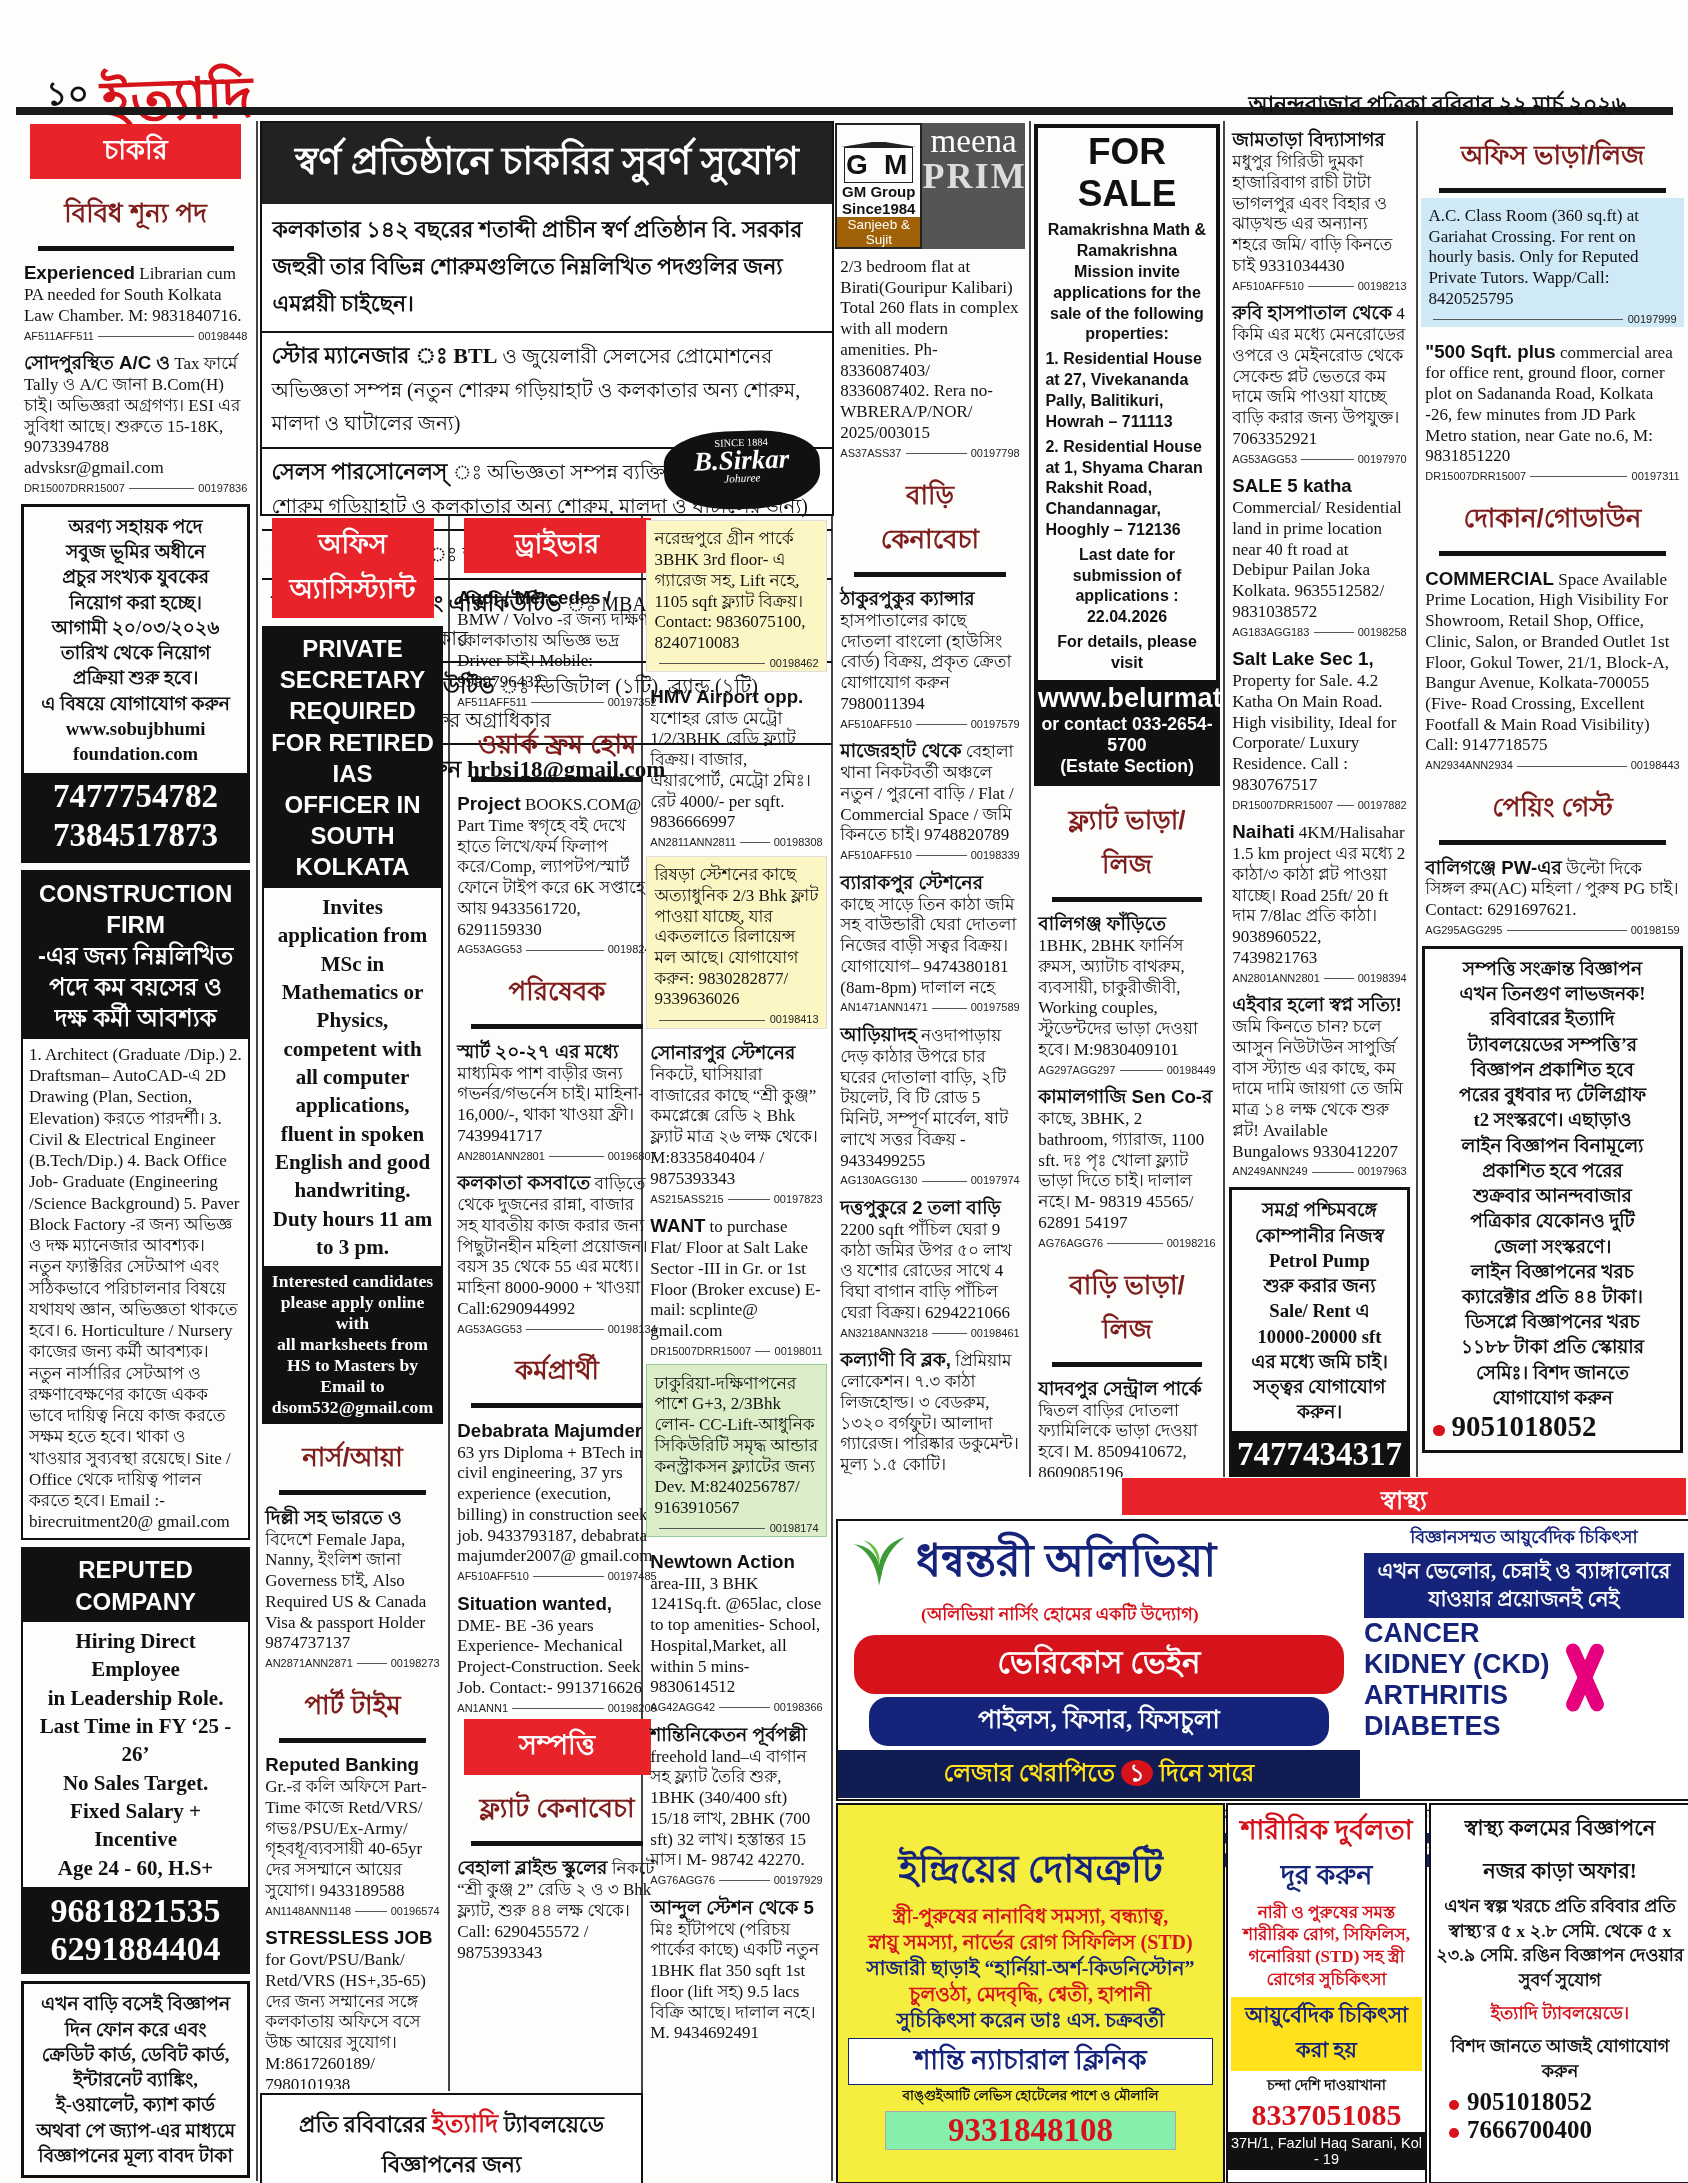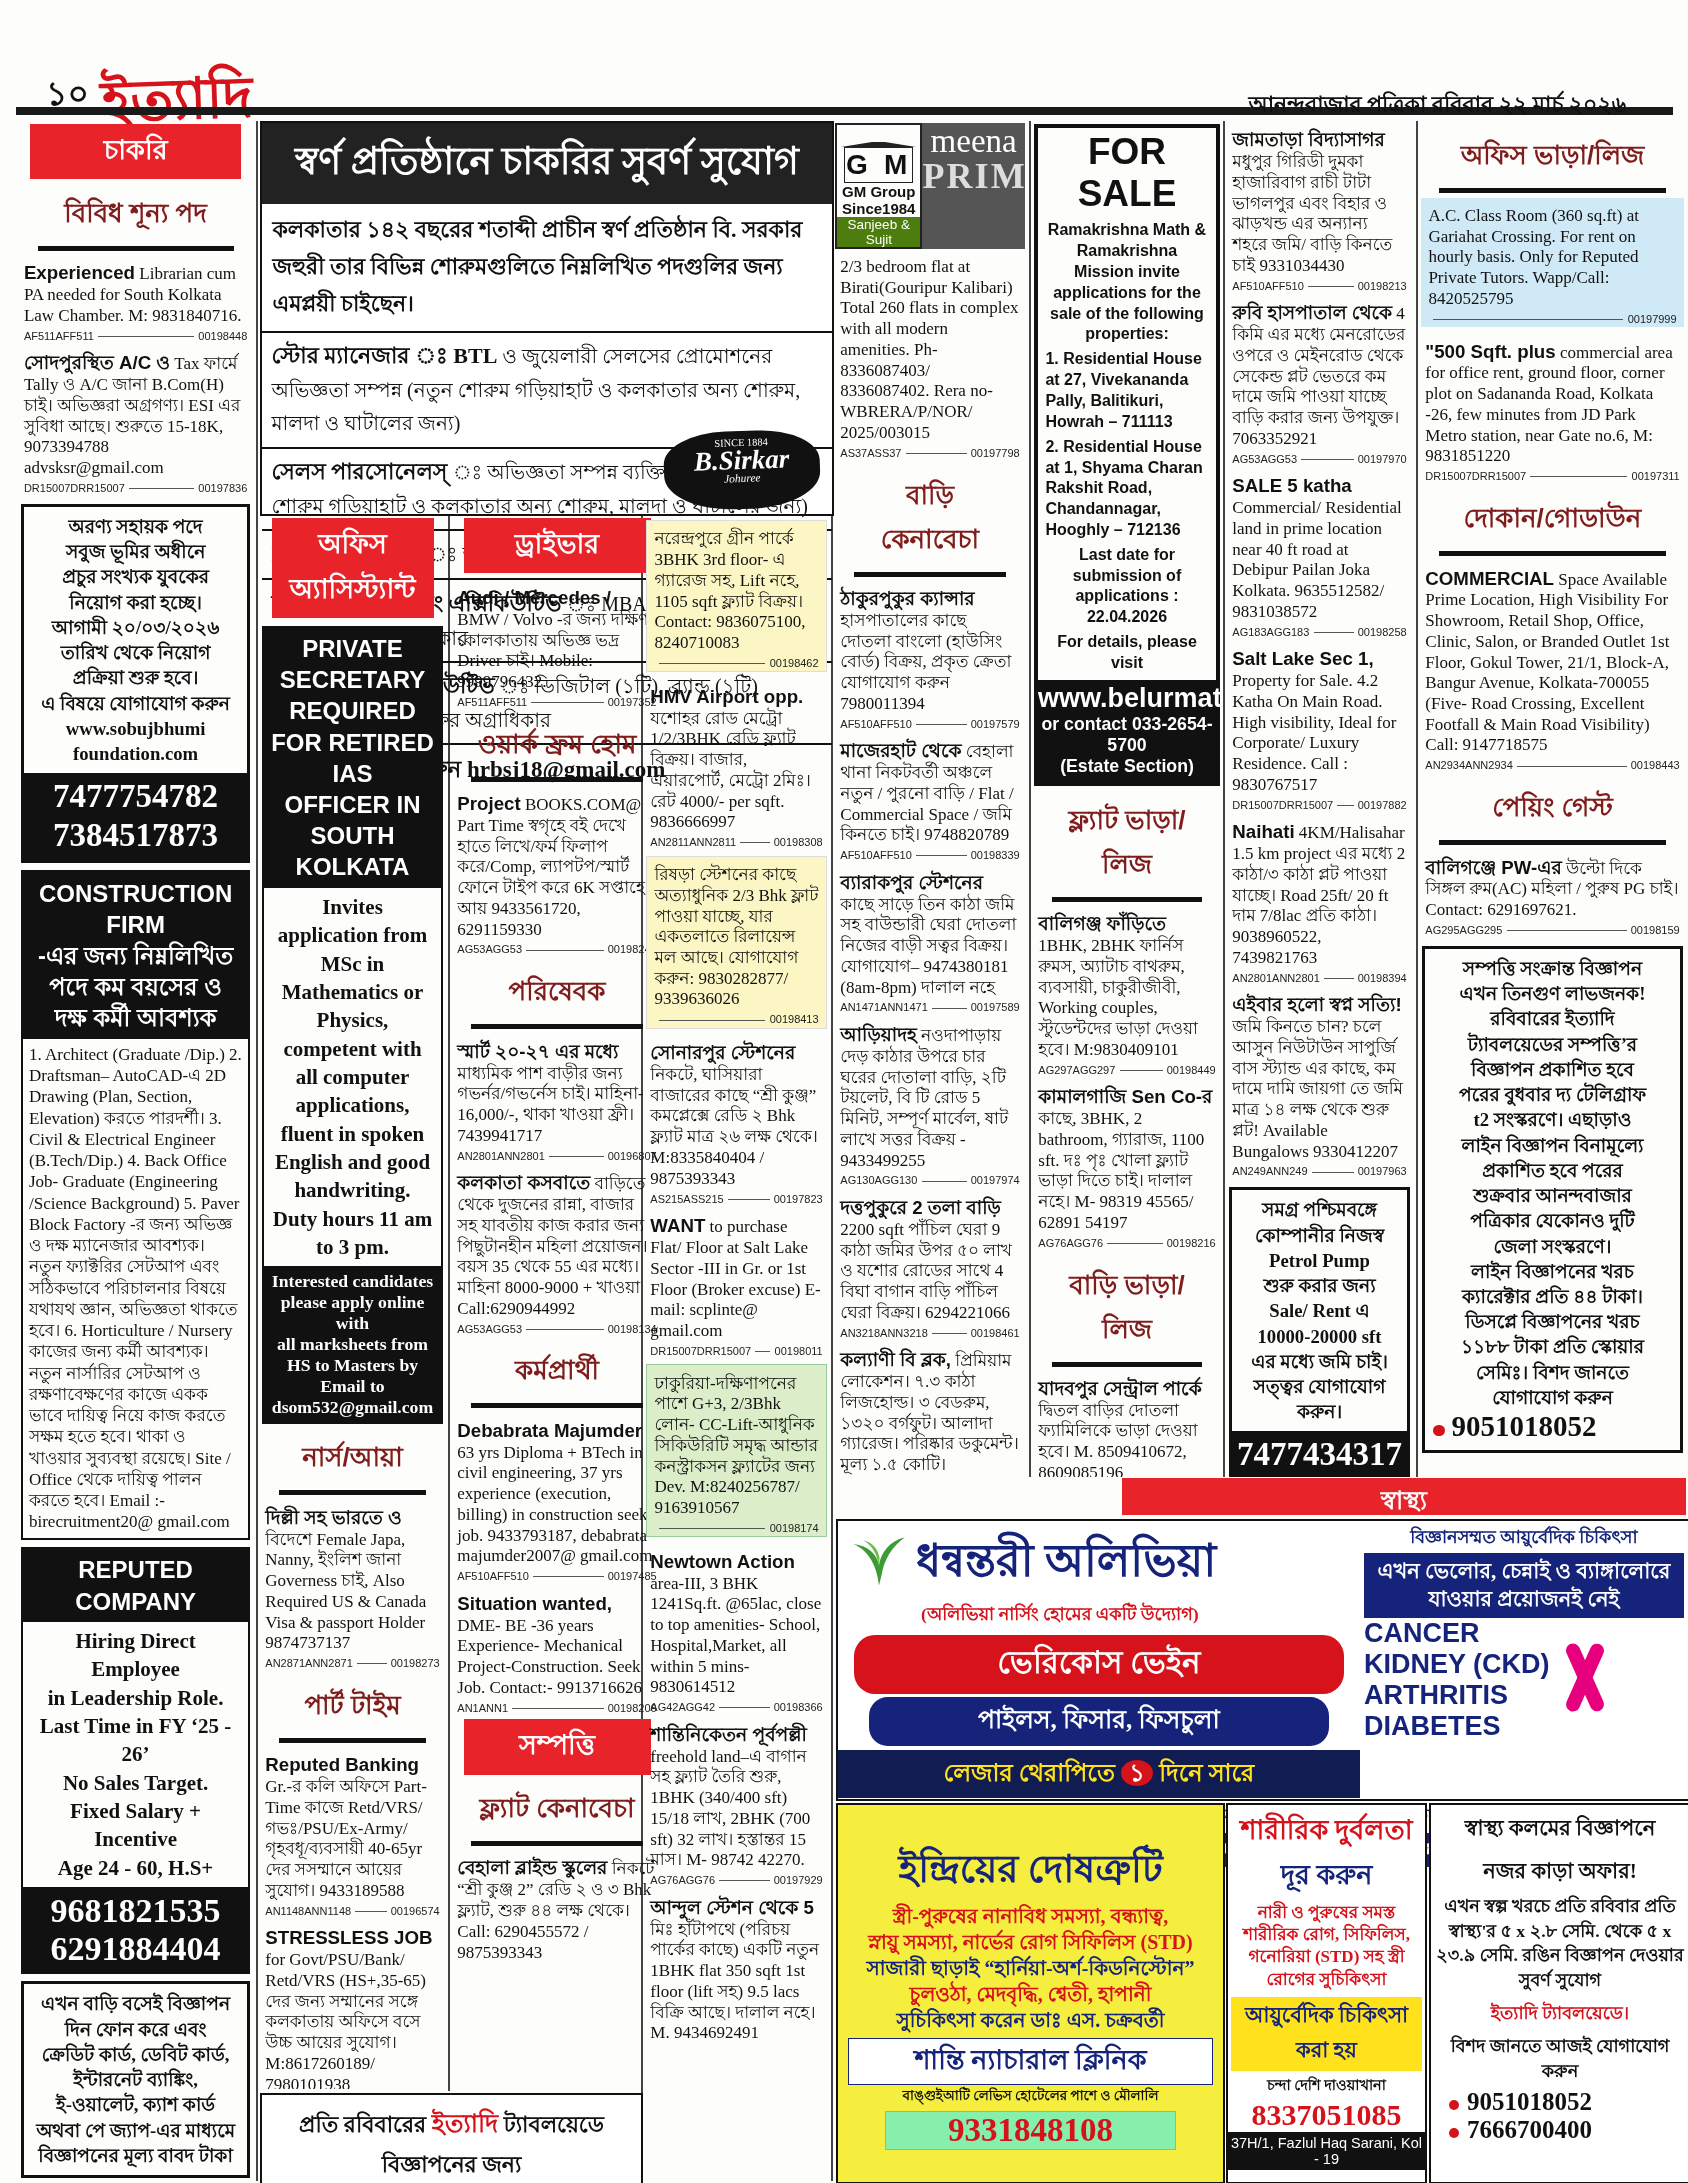--- a/index.html
+++ b/index.html
@@ -51,21 +51,21 @@
               border-radius:40% 40% 45% 45%;color:#fff;text-align:center;transform:rotate(-2deg);}
   .gold .logo .s{font-size:10.4px;padding-top:6.2px;}
   .gold .logo .n{font-size:27px;font-style:italic;font-weight:bold;line-height:0.9;}
   .gold .logo .j{font-size:11.4px;font-style:italic;}
   
   .gmwrap{display:flex;margin:2.1px 2.1px 0;}
   .gmbox{border:2.1px solid #222;width:46%;text-align:center;font-family:"Liberation Sans",sans-serif;}
   .gmbox .roof{border-bottom:5.2px solid #222;margin:3.1px 4.2px 0;height:13.5px;border-left:31px solid transparent;border-right:31px solid transparent;border-top:none;}
   .gmbox .g{font-size:28px;font-weight:bold;letter-spacing:4.2px;border:1.6px solid #222;margin:0 7.3px;padding:1px 0;}
   .gmbox .grp{font-size:15px;font-weight:bold;}
-  .gmbox .snj{background:#4d7c0f;color:#fff;font-size:13.5px;}
+  .gmbox .snj{background:#a16207;color:#fff;font-size:13.5px;}
   .meena{background:#555;color:#fff;width:54%;text-align:center;}
   .meena .m{font-size:33px;font-family:"Liberation Serif",serif;}
   .meena .p{font-size:36px;font-weight:bold;color:#ddd;letter-spacing:2.1px;line-height:0.9;}
   
   .forsale{border:4.2px solid #111;margin:3.1px 3.1px;text-align:center;font-family:"Liberation Sans",sans-serif;}
   .forsale .fs{font-size:37px;font-weight:bold;padding:3.1px 0;}
   .forsale .fb{font-size:16px;font-weight:bold;text-align:left;padding:2.1px 7.3px;line-height:1.3;}
   .forsale .fb.c{text-align:center;}
   .forsale .inv{background:#111;color:#fff;padding:3.1px 0 5.2px;margin-top:4.2px;}
   .forsale .inv .w{font-size:27px;font-weight:bold;}

